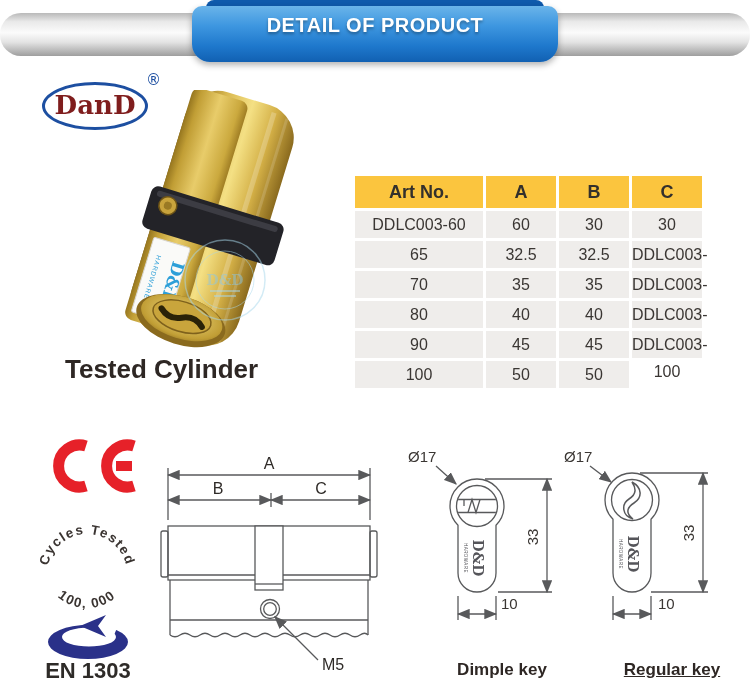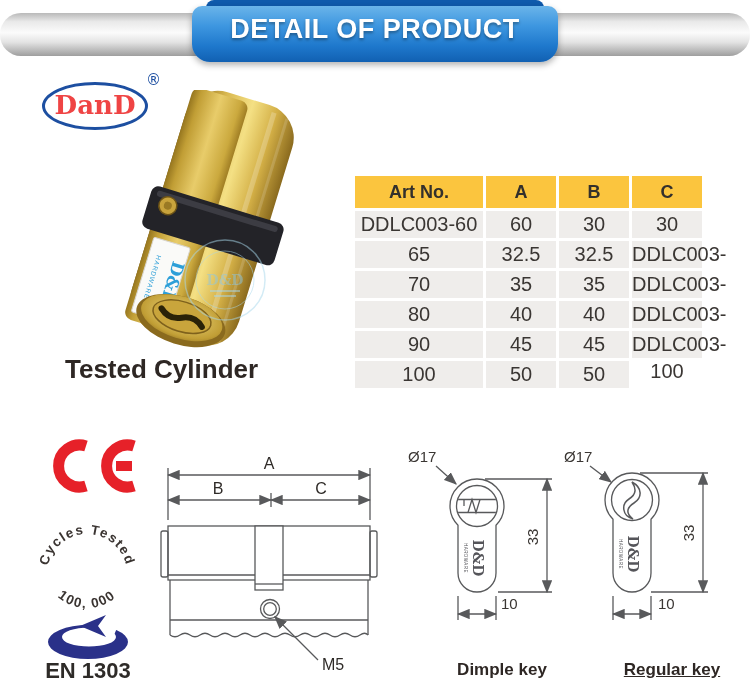--- a/index.html
+++ b/index.html
@@ -9,34 +9,34 @@
 
   
   .tube{left:0;top:13px;width:750px;height:43px;border-radius:21px;
         background:linear-gradient(180deg,#b9b9b9 0%,#e9e9e9 20%,#fbfbfb 46%,#e3e3e3 68%,#9e9e9e 100%);}
   .ribbon{left:192px;top:0;width:366px;height:64px;}
   .ribbon-fold{position:absolute;top:0;left:14px;right:14px;height:16px;background:#0f5aac;border-radius:8px 8px 0 0;}
   .ribbon-body{position:absolute;top:6px;left:0;right:0;bottom:2px;border-radius:10px 10px 18px 18px;
         background:linear-gradient(180deg,#6ab4ea 0%,#3e97e0 35%,#1e78cc 72%,#1160b2 100%);
         box-shadow:0 3px 6px rgba(0,0,0,.3);}
   .ribbon-title{position:absolute;left:0;right:0;top:14px;text-align:center;color:#fff;
-        font-size:27px;font-weight:bold;letter-spacing:.5px;text-shadow:0 2px 3px rgba(0,0,0,.35);}
+        font-size:20px;font-weight:bold;letter-spacing:.5px;text-shadow:0 2px 3px rgba(0,0,0,.35);}
 
   
   .dand{left:42px;top:82px;width:106px;height:48px;border:3px solid #1d4fa1;border-radius:50%;
         box-sizing:border-box;text-align:center;}
-  .dand-text{font-family:"DejaVu Serif",serif;font-weight:bold;font-size:26px;color:#ef4444;line-height:40px;}
+  .dand-text{font-family:"DejaVu Serif",serif;font-weight:bold;font-size:26px;color:#7f1d1d;line-height:40px;}
   .dand-reg{position:absolute;top:-14px;right:-16px;font-size:15px;color:#1d4fa1;font-family:"DejaVu Sans",sans-serif;}
 
   
   .spec-table{left:355px;top:176px;display:grid;grid-template-columns:128px 70px 70px 70px;gap:3px;border-radius:21px;}
   .spec-table .h{background:#fbc53e;height:32px;line-height:32px;text-align:center;
         font-weight:bold;font-size:18px;color:#33302c;}
   .spec-table .c{background:#efedeb;height:27px;line-height:27px;text-align:center;
-        font-size:20px;color:#3a3633;}
+        font-size:16px;color:#3a3633;}
 
   
   .product-title{left:65px;top:352px;color:#2e2724;font-weight:bold;font-size:26px;line-height:35px;}
 
   
   .caption{top:660px;font-size:17px;font-weight:bold;color:#2e2724;text-align:center;}
   .cap-dimple{left:432px;width:140px;}
   .cap-regular{left:597px;width:150px;text-decoration:underline;}
 
   

